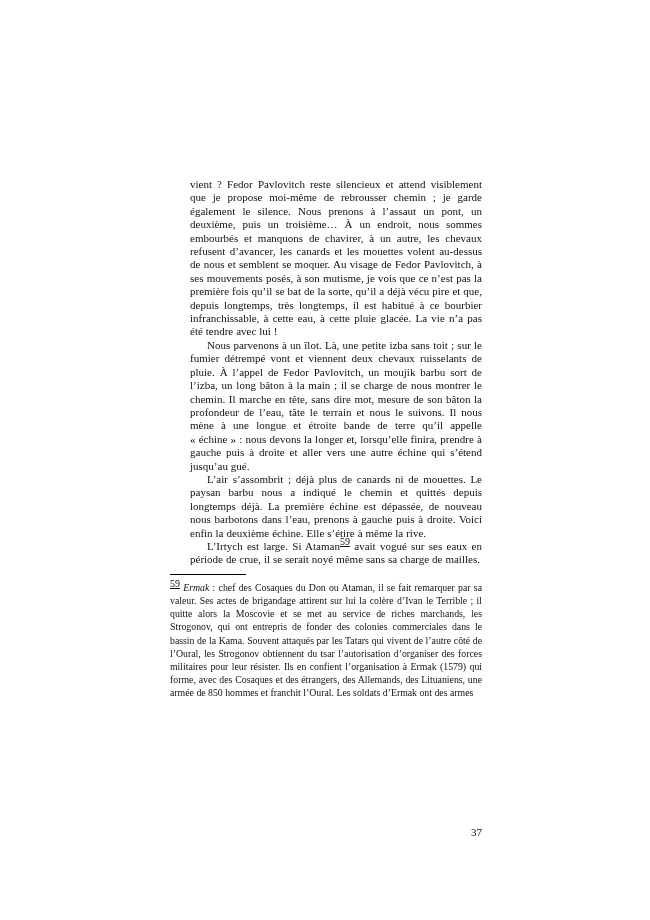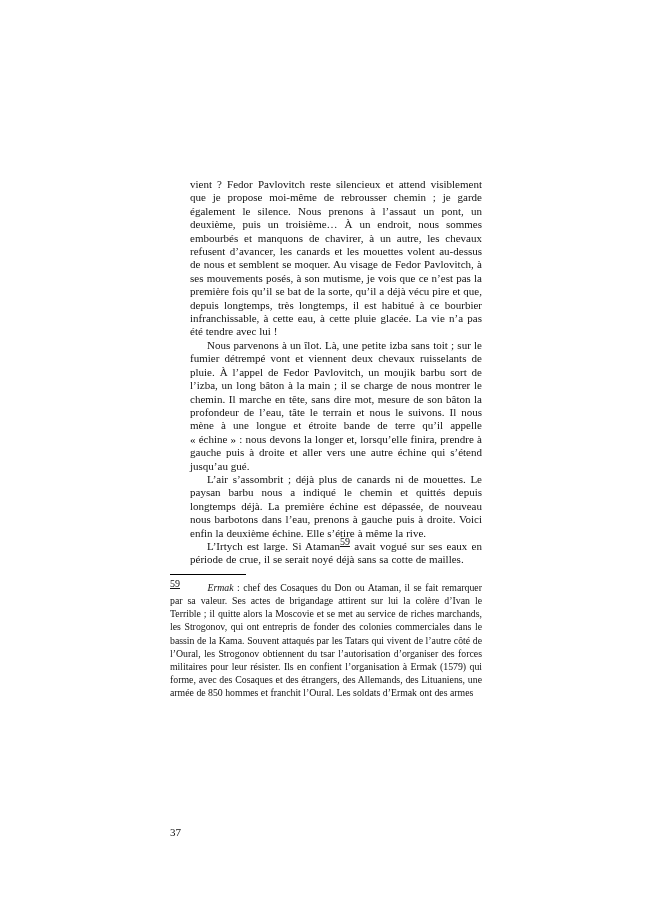--- a/index.html
+++ b/index.html
@@ -48,45 +48,44 @@
     height: 0;
     margin: 7px 0 6px 0;
   }
   .footnote {
     font-size: 9.8px;
     line-height: 13.2px;
     text-align: justify;
   }
   .fn-term {
     font-style: italic;
-    margin-left: 24px;
   }
   .page-number {
     position: absolute;
     left: 170px;
     width: 312px;
     top: 826px;
-    text-align: left;
+    text-align: right;
     font-size: 11px;
     color: #111111;
   }
 </style>
 </head>
 <body>
 
 <div class="page">
   <main class="text-block">
 
     <p class="para first">vient&nbsp;? Fedor Pavlovitch reste silencieux et attend visiblement que je propose moi-même de rebrousser chemin&nbsp;; je garde également le silence. Nous prenons à l’assaut un pont, un deuxième, puis un troisième… À un endroit, nous sommes embourbés et manquons de chavirer, à un autre, les chevaux refusent d’avancer, les canards et les mouettes volent au-dessus de nous et semblent se moquer. Au visage de Fedor Pavlovitch, à ses mouvements posés, à son mutisme, je vois que ce n’est pas la première fois qu’il se bat de la sorte, qu’il a déjà vécu pire et que, depuis longtemps, très longtemps, il est habitué à ce bourbier infranchissable, à cette eau, à cette pluie glacée. La vie n’a pas été tendre avec lui&nbsp;!</p>
 
     <p class="para">Nous parvenons à un îlot. Là, une petite izba sans toit&nbsp;; sur le fumier détrempé vont et viennent deux chevaux ruisselants de pluie. À l’appel de Fedor Pavlovitch, un moujik barbu sort de l’izba, un long bâton à la main&nbsp;; il se charge de nous montrer le chemin. Il marche en tête, sans dire mot, mesure de son bâton la profondeur de l’eau, tâte le terrain et nous le suivons. Il nous mène à une longue et étroite bande de terre qu’il appelle «&nbsp;échine&nbsp;»&nbsp;: nous devons la longer et, lorsqu’elle finira, prendre à gauche puis à droite et aller vers une autre échine qui s’étend jusqu’au gué.</p>
 
     <p class="para">L’air s’assombrit&nbsp;; déjà plus de canards ni de mouettes. Le paysan barbu nous a indiqué le chemin et quittés depuis longtemps déjà. La première échine est dépassée, de nouveau nous barbotons dans l’eau, prenons à gauche puis à droite. Voici enfin la deuxième échine. Elle s’étire à même la rive.</p>
 
-    <p class="para"><span>L’Irtych est large. Si Ataman</span><sup class="sup">59</sup><span> avait vogué sur ses eaux en période de crue, il se serait noyé déjà sans sa cotte de mailles.</span></p>
+    <p class="para"><span>L’Irtych est large. Si Ataman</span><sup class="sup">59</sup><span> avait vogué sur ses eaux en période de crue, il se serait noyé même sans sa charge de mailles.</span></p>
 
     <hr class="fn-rule">
 
     <p class="footnote"><sup class="sup">59</sup><span class="fn-term"> Ermak</span><span>&nbsp;: chef des Cosaques du Don ou Ataman, il se fait remarquer par sa valeur. Ses actes de brigandage attirent sur lui la colère d’Ivan le Terrible&nbsp;; il quitte alors la Moscovie et se met au service de riches marchands, les Strogonov, qui ont entrepris de fonder des colonies commerciales dans le bassin de la Kama. Souvent attaqués par les Tatars qui vivent de l’autre côté de l’Oural, les Strogonov obtiennent du tsar l’autorisation d’organiser des forces militaires pour leur résister. Ils en confient l’organisation à Ermak (1579) qui forme, avec des Cosaques et des étrangers, des Allemands, des Lituaniens, une armée de 850 hommes et franchit l’Oural. Les soldats d’Ermak ont des armes</span></p>
 
   </main>
 
   <div class="page-number">37</div>
 </div>
 

